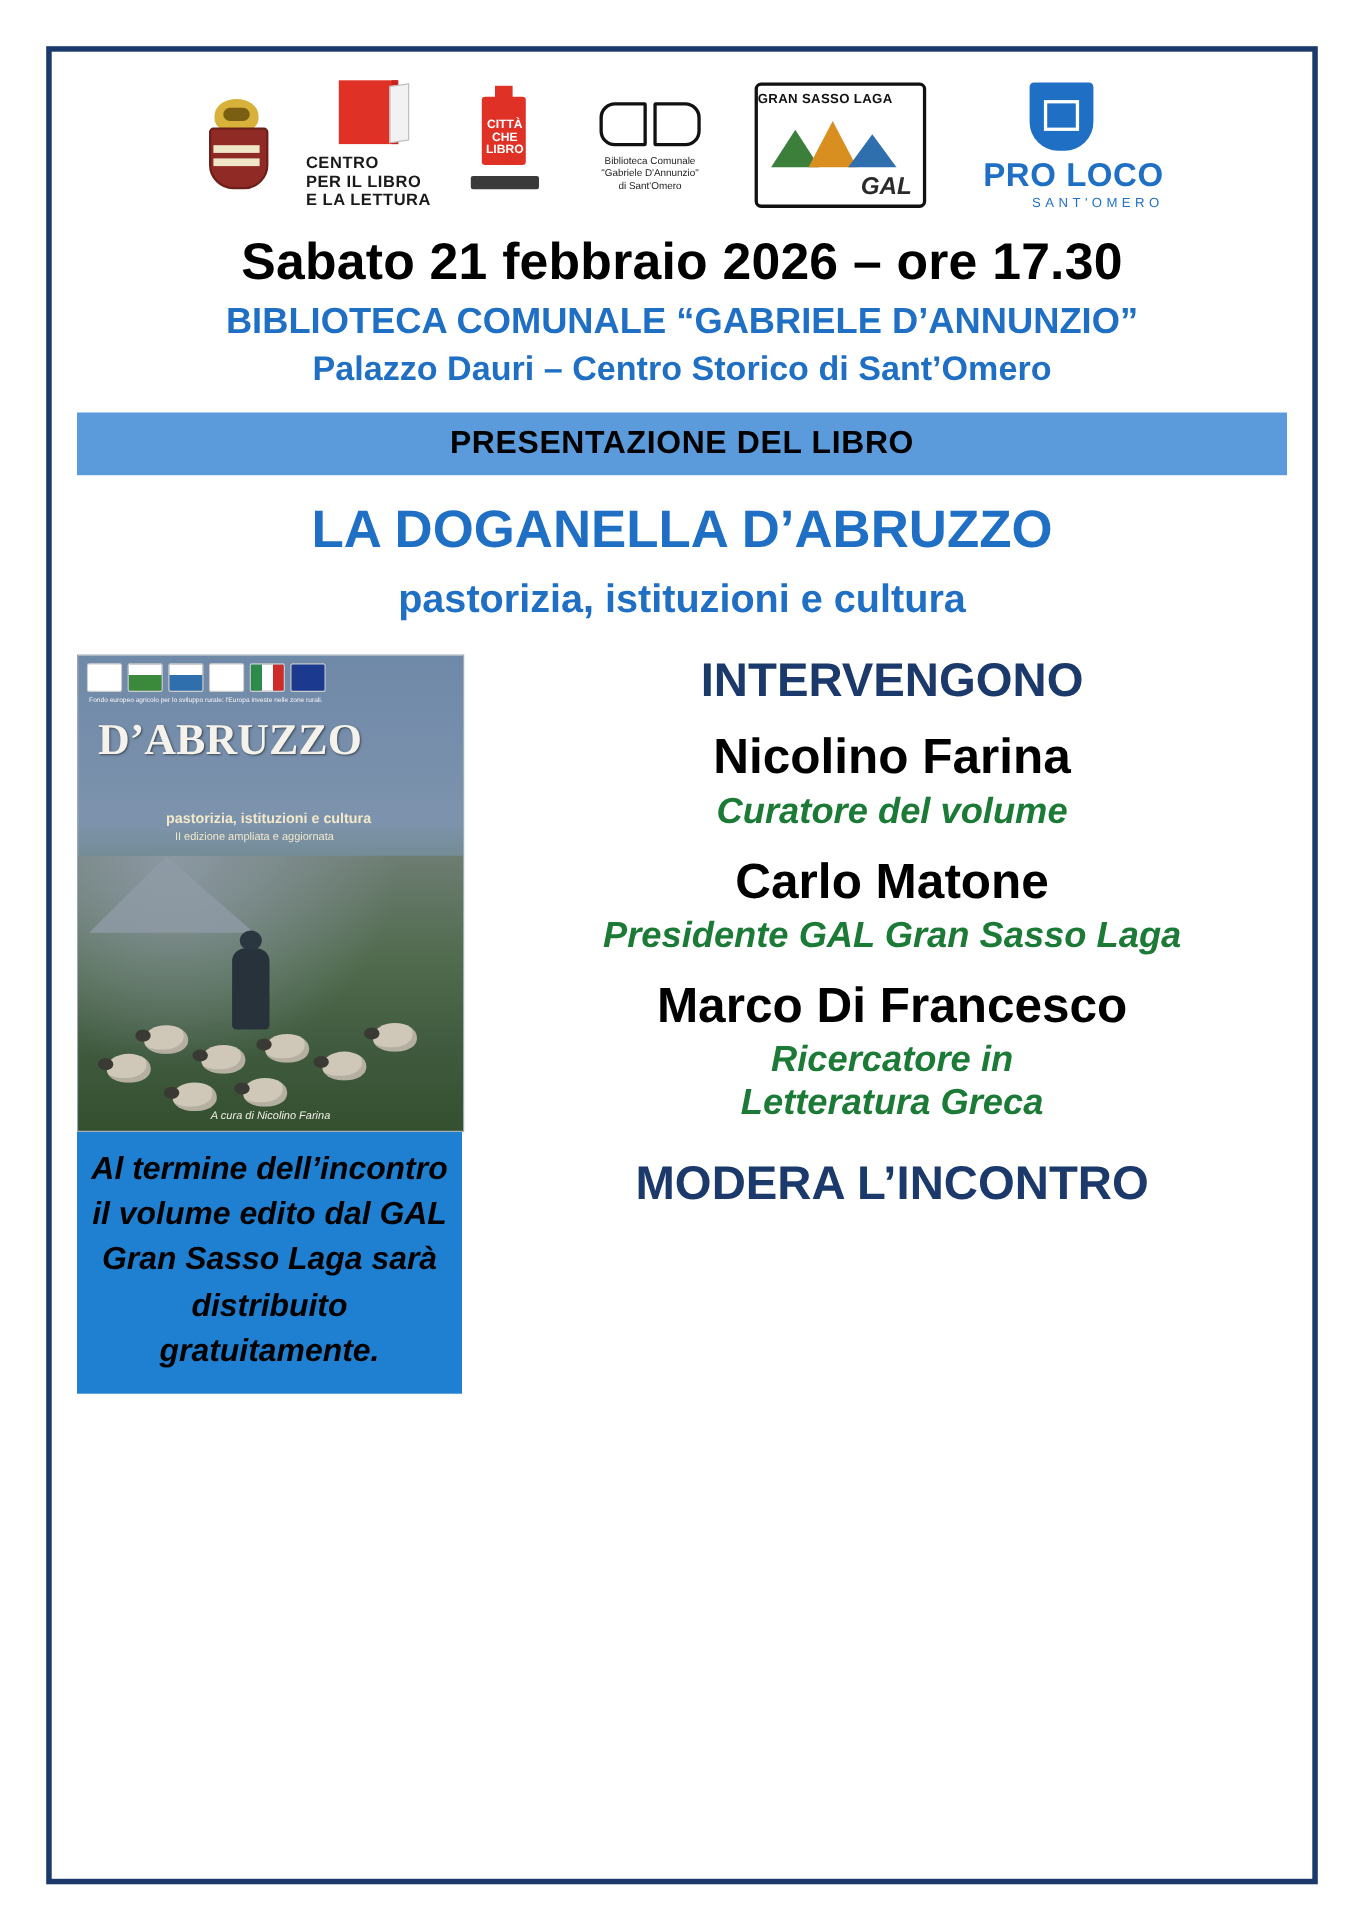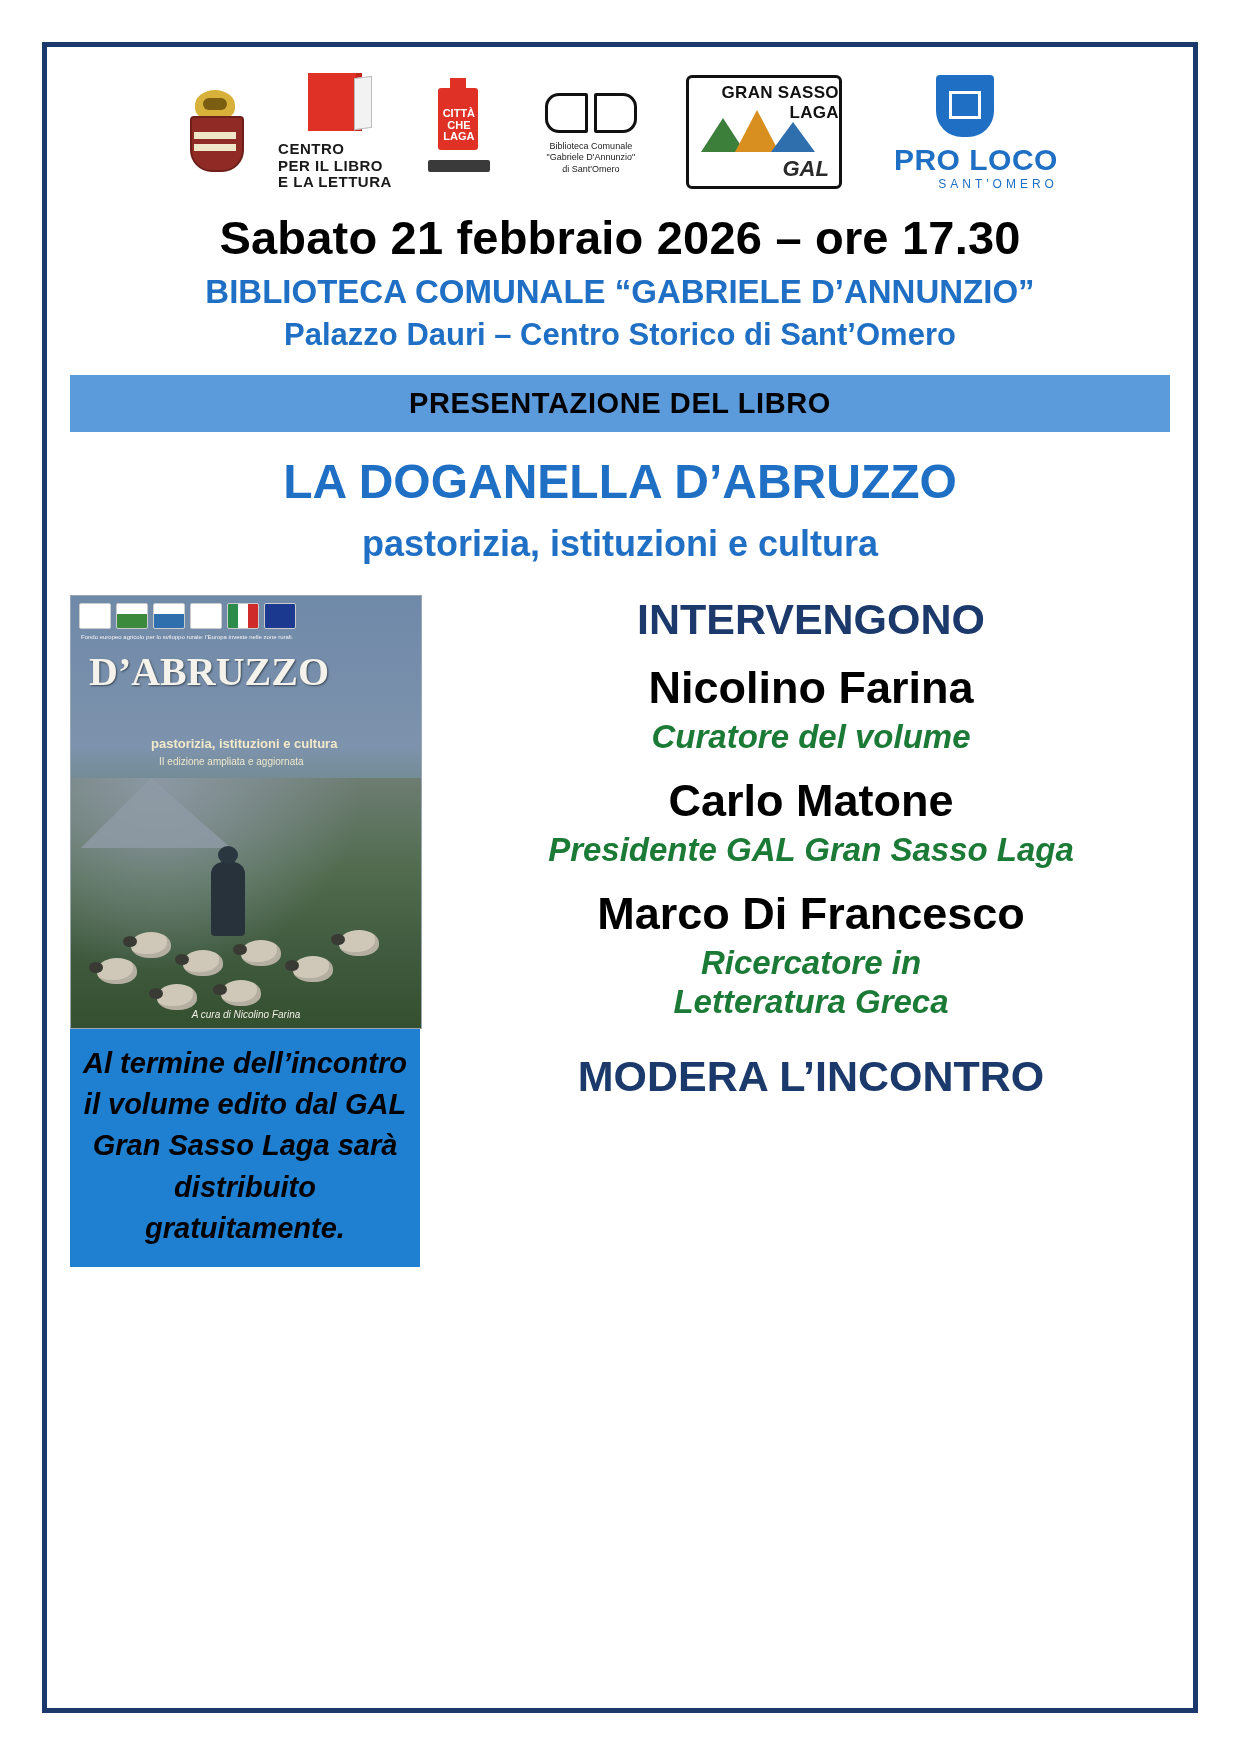--- a/index.html
+++ b/index.html
@@ -192,22 +192,22 @@
     width: 150px; height: 108px;
     border: 3px solid #111;
     border-radius: 6px;
     background: #ffffff;
     position: relative;
     overflow: hidden;
   }
   .gal-title {
     position: absolute;
     top: 5px; left: 0; right: 0;
-    text-align: right;
-    font-size: 17px;
+    text-align: left;
+    font-size: 12px;
     font-weight: bold;
     color: #111;
     letter-spacing: .3px;
   }
   .gal-mount {
     position: absolute;
     left: 10px; top: 30px;
     width: 128px; height: 44px;
   }
   .gal-mount .m {
@@ -518,21 +518,21 @@
           <div>PER IL LIBRO</div>
           <div>E LA LETTURA</div>
         </div>
       </div>
 
       <div class="logo">
         <div class="logo-citta">
           <div class="citta-tower"></div>
           <div class="citta-label">
             <div>CITTÀ</div>
-            <div>CHE LAGA</div>
+            <div>CHE LIBRO</div>
           </div>
           <div class="citta-base"></div>
         </div>
       </div>
 
       <div class="logo logo-biblio">
         <div class="book-open"></div>
         <div class="biblio-text">
           <div>Biblioteca Comunale</div>
           <div>"Gabriele D'Annunzio"</div>

